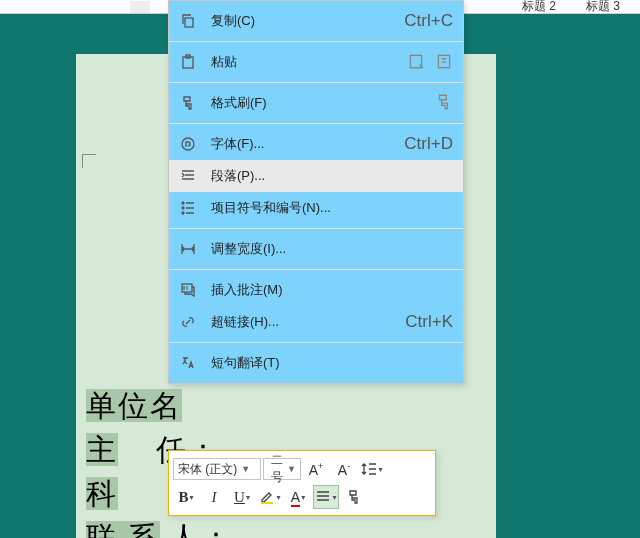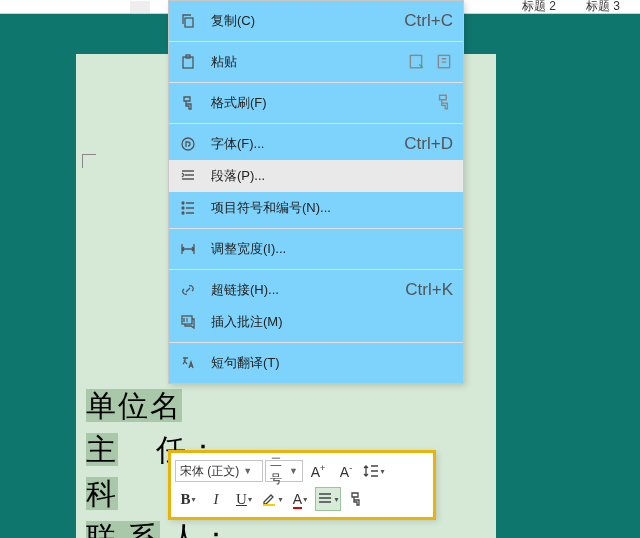--- a/index.html
+++ b/index.html
@@ -71,23 +71,24 @@
   .cm-short { color:#555; font-size:17px; }
   .cm-sep { height:1px; background:#e2e2e2; margin:4px 0; }
   .cm-right-icons { display:flex; gap:10px; color:#888;}
   .cm-right-icons svg{width:18px;height:18px;stroke:#888;stroke-width:1.2;fill:none;}
 
   .mini-toolbar {
     position:absolute;
     left:168px; top:450px;
     width: 268px;
     background:#fff;
-    border:3px solid #eab308;
+    border:1px solid #eab308;
     box-shadow: 2px 2px 6px rgba(0,0,0,0.12);
     padding:4px;
+    text-align:right;
   }
   .mt-row { display:flex; align-items:center; gap:2px; height:28px;}
   .mt-sel {
     height:22px; border:1px solid #c4c4c4; background:#fff;
     font-size:12px; display:flex; align-items:center; padding:0 4px;
     gap:2px;
   }
   .mt-sel .caret { font-size:9px; color:#666; margin-left:2px;}
   .mt-btn {
     width:26px; height:24px; display:flex; align-items:center; justify-content:center;
@@ -208,37 +209,37 @@
           <path d="M2 8h12M4 6l-2 2 2 2M12 6l2 2-2 2M2 3v10M14 3v10"></path>
         </svg>
       </span>
       <span class="cm-label">调整宽度(I)...</span>
       <span class="cm-short"></span>
     </div>
     <div class="cm-sep"></div>
     <div class="cm-item">
       <span class="cm-ico">
         <svg viewBox="0 0 16 16">
-          <path d="M6 10l4-4M7 12a3 3 0 01-4-4l1-1M9 4a3 3 0 014 4l-1 1"></path>
-        </svg>
-      </span>
-      <span class="cm-label">超链接(H)...</span>
-      <span class="cm-short">Ctrl+K</span>
-    </div>
-    <div class="cm-item">
-      <span class="cm-ico">
-        <svg viewBox="0 0 16 16">
           <rect x="2" y="2" width="10" height="8"></rect>
           <path d="M12 5h2v9l-3-2H5v-2"></path>
           <path d="M6 5h2M6 7h2" stroke-width="1"></path>
           <path d="M4 4v4"></path>
         </svg>
       </span>
       <span class="cm-label">插入批注(M)</span>
       <span class="cm-short"></span>
+    </div>
+    <div class="cm-item">
+      <span class="cm-ico">
+        <svg viewBox="0 0 16 16">
+          <path d="M6 10l4-4M7 12a3 3 0 01-4-4l1-1M9 4a3 3 0 014 4l-1 1"></path>
+        </svg>
+      </span>
+      <span class="cm-label">超链接(H)...</span>
+      <span class="cm-short">Ctrl+K</span>
     </div>
     <div class="cm-sep"></div>
     <div class="cm-item">
       <span class="cm-ico">
         <svg viewBox="0 0 16 16">
           <path d="M3 3h5M5 3v2c0 2-1 3-2 4M4 5c1 2 2 3 3 4M9 13l2-6 2 6M10 11h3"></path>
         </svg>
       </span>
       <span class="cm-label">短句翻译(T)</span>
       <span class="cm-short"></span>

